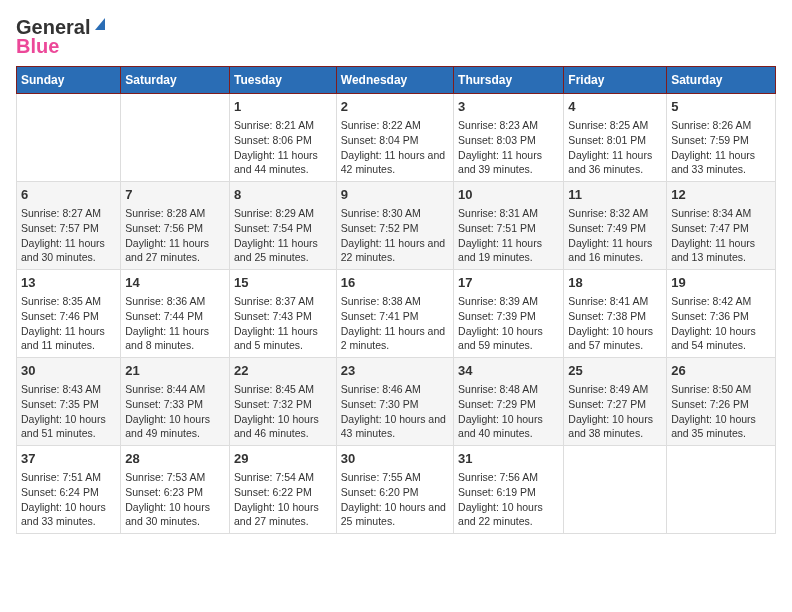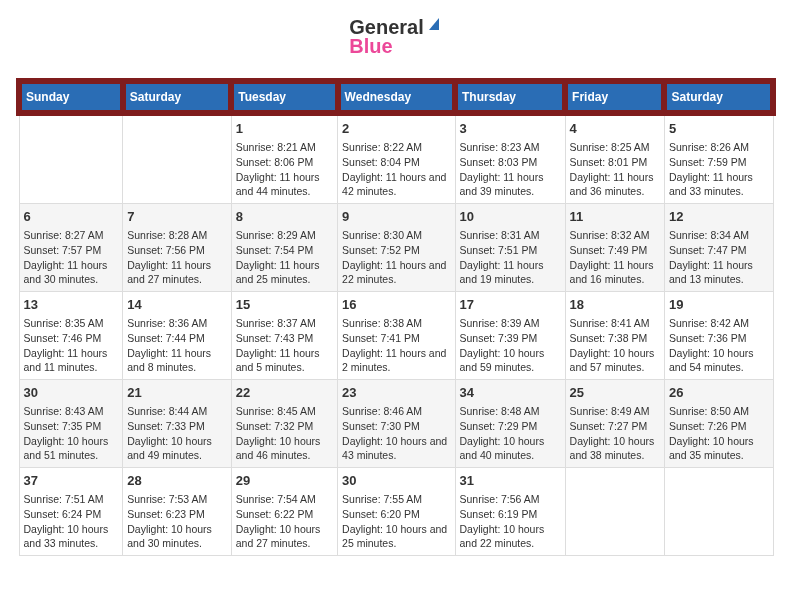--- a/index.html
+++ b/index.html
@@ -5,23 +5,23 @@
     * { margin: 0; padding: 0; box-sizing: border-box; }
     body {
       font-family: Arial, sans-serif;
       background: #fff;
       width: 792px;
       min-height: 612px;
       padding: 16px;
     }
     .header {
       display: flex;
-      justify-content: center;
+      justify-content: flex-start;
       align-items: flex-start;
-      margin-bottom: 20px;
+      margin-bottom: 8px;
     }
     .logo {
       display: flex;
       flex-direction: column;
       align-items: flex-start;
     }
     .title-block {
       text-align: right;
     }
     .title-block h1 {
@@ -40,21 +40,21 @@
       border-collapse: collapse;
       font-size: 11px;
     }
     thead th {
       background: #2a6db5;
       color: #fff;
       padding: 6px 4px;
       text-align: left;
       font-size: 12px;
       font-weight: bold;
-      border: 6px solid #7f1d1d;
+      border: 1px solid #7f1d1d;
     }
     tbody td {
       vertical-align: top;
       padding: 4px 4px;
       border: 1px solid #ddd;
       min-height: 70px;
       height: 88px;
       color: #333;
       line-height: 1.4;
     }

